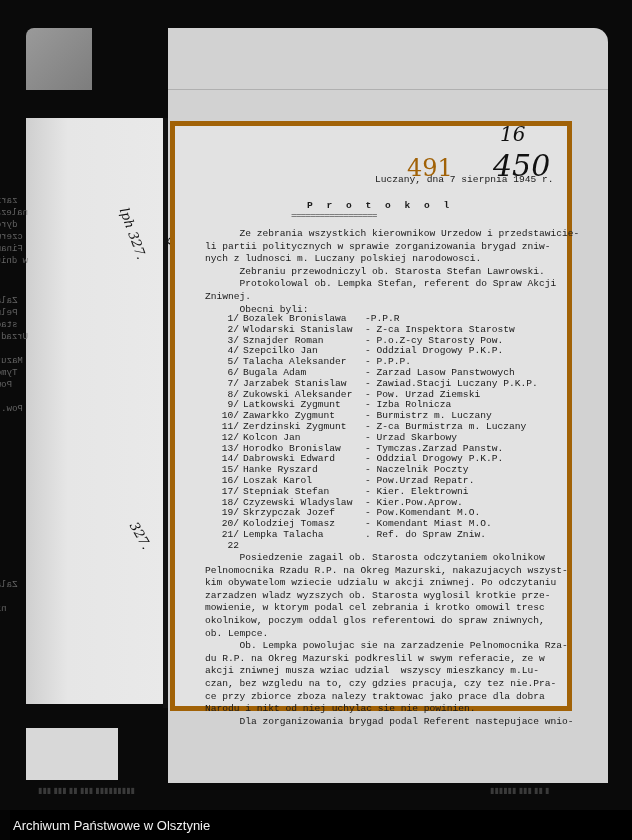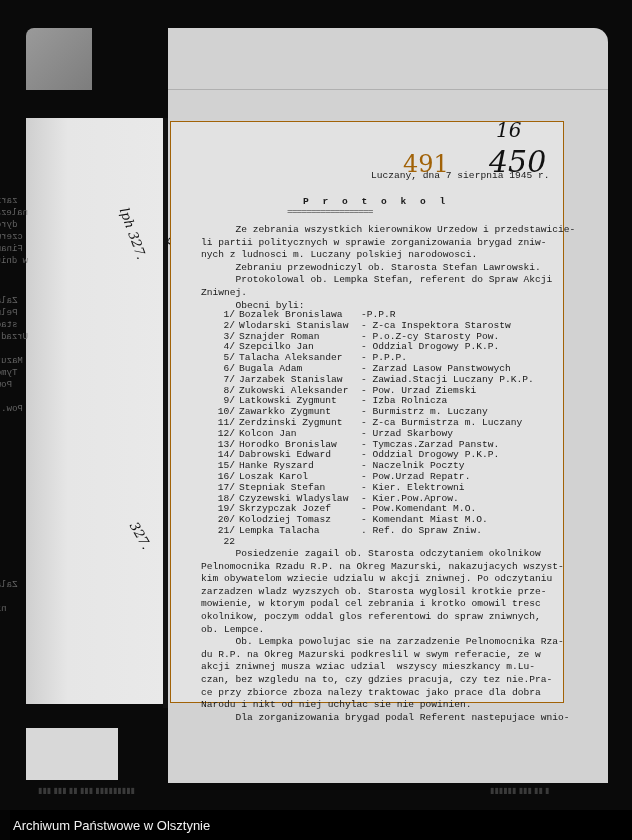--- a/index.html
+++ b/index.html
@@ -20,21 +20,21 @@
     }
     .left-bottom { position: absolute; left: 26px; top: 728px; width: 92px; height: 52px; background: #d8d8d8; }
     .spine { position: absolute; left: 163px; top: 118px; width: 5px; height: 590px; background: #111; }
     .back-sheet {
       position: absolute; left: 168px; top: 28px; width: 440px; height: 755px;
       background: #d2d2d2; border-radius: 0 14px 0 0;
     }
     .back-sheet .ruled { position: absolute; left: 0; right: 0; top: 61px; height: 1px; background: #b0b0b0; }
     .page {
       position: absolute; left: 170px; top: 121px; width: 392px; height: 580px;
-      background: #e2e2e2; border: 1px solid #a16207;
+      background: #e2e2e2; border: 5px solid #a16207;
       color: #1a1a1a; font-size: 9.6px; line-height: 12.6px;
     }
     .abs { position: absolute; white-space: pre; }
     .hand { font-family: "DejaVu Serif", serif; font-style: italic; color: #111; position: absolute; }
     .hand.pencil { color: #a16207; text-align: right; }
     .title { letter-spacing: 4px; font-weight: bold; }
     .underline-dash { letter-spacing: -1px; }
     .list { position: absolute; left: 40px; top: 188px; }
     .list-row { display: flex; height: 10.8px; line-height: 10.8px; }
     .list-row .num { width: 24px; text-align: right; padding-right: 4px; }

